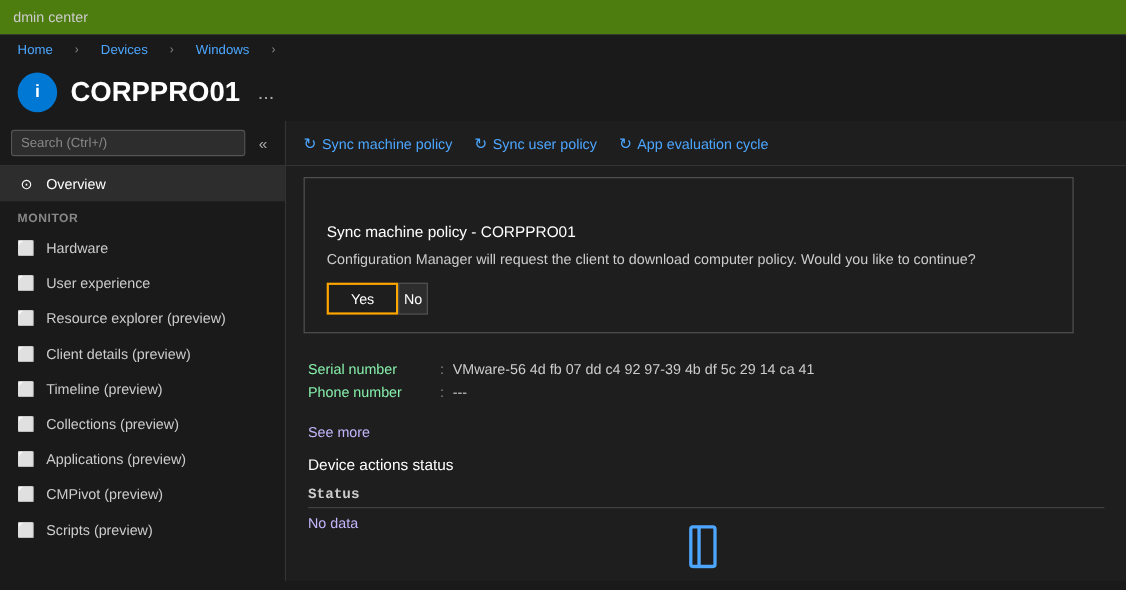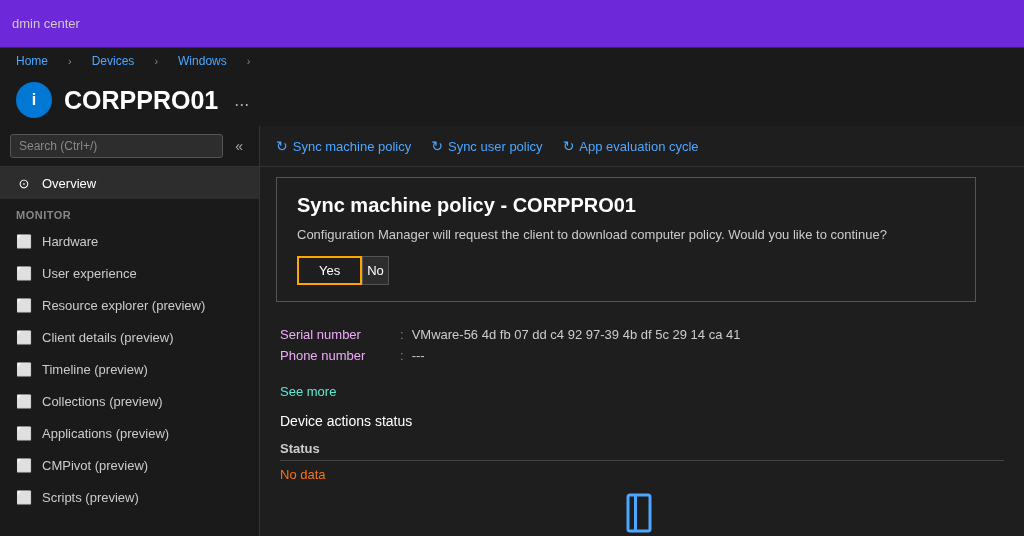--- a/index.html
+++ b/index.html
@@ -8,22 +8,22 @@
       color: #e0e0e0;
       font-family: 'Segoe UI', sans-serif;
       font-size: 13px;
       width: 1024px;
       height: 536px;
       overflow: hidden;
     }
 
     
     .title-bar {
-      background: #6d28d9;
-      height: 48px;
+      background: #4d7c0f;
+      height: 32px;
       display: flex;
       align-items: center;
       padding: 0 12px;
       border-bottom: 1px solid #333;
     }
     .title-bar-text {
       color: #ccc;
       font-size: 13px;
     }
 
@@ -185,24 +185,25 @@
       font-size: 14px;
     }
     .dialog-box {
       background: #1e1e1e;
       border: 1px solid #555;
       padding: 16px 20px;
       margin: 10px 16px;
       max-width: 700px;
     }
     .dialog-title {
-      font-size: 20px;
-      font-weight: 700;
+      font-size: 14px;
+      font-weight: 400;
       color: #ffffff;
       margin-bottom: 10px;
+      margin-top: 24px;
     }
     .dialog-message {
       color: #ccc;
       font-size: 13px;
       margin-bottom: 14px;
     }
     .dialog-buttons {
       display: flex;
       gap: 0;
     }
@@ -227,34 +228,34 @@
     
     .details-section {
       padding: 12px 20px;
     }
     .detail-row {
       display: flex;
       padding: 3px 0;
       font-size: 13px;
     }
     .detail-label {
-      color: #f0abfc;
+      color: #86efac;
       width: 120px;
       flex-shrink: 0;
     }
     .detail-value {
       color: #ccc;
     }
     .detail-colon {
       color: #888;
       margin-right: 8px;
     }
 
     .see-more {
-      color: #5eead4;
+      color: #c4b5fd;
       cursor: pointer;
       font-size: 13px;
       padding: 6px 20px;
       display: block;
     }
 
     
     .device-actions {
       padding: 8px 20px;
     }
@@ -268,27 +269,27 @@
       display: flex;
       border-bottom: 1px solid #444;
       padding: 4px 0;
     }
     .table-header .col {
       font-weight: 600;
       color: #ccc;
       font-size: 13px;
     }
     .col-action { width: 250px; }
-    .col-status { width: 200px; }
+    .col-status { width: 200px; font-family: Liberation Mono, monospace; }
     .col-datetime { flex: 1; }
 
     .table-row-data {
       display: flex;
       padding: 6px 0;
-      color: #f97316;
+      color: #c4b5fd;
       font-size: 13px;
     }
 
     .content-wrapper {
       position: relative;
       flex: 1;
       overflow: hidden;
     }
   </style>
 </head>

